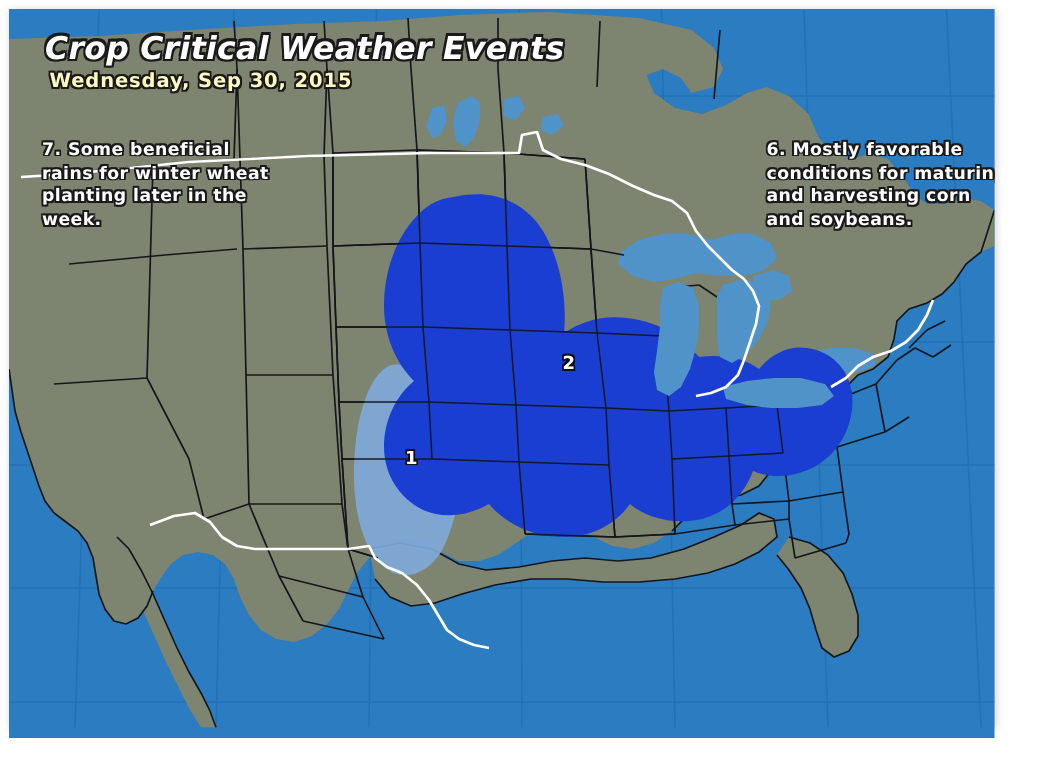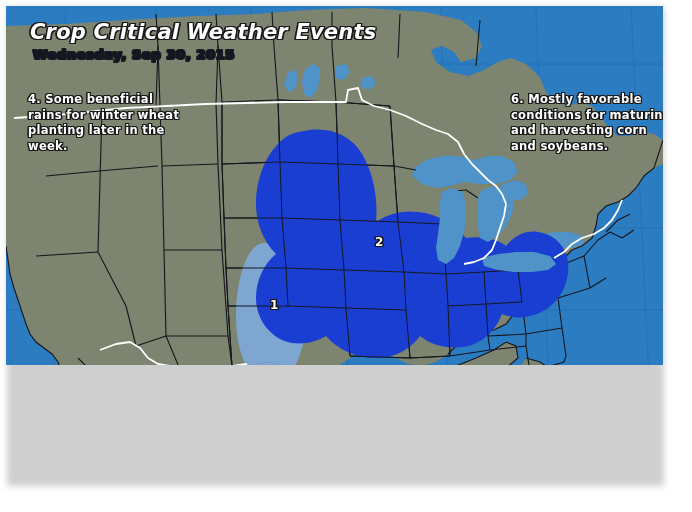--- a/index.html
+++ b/index.html
@@ -27,21 +27,21 @@
     width: 657px;
     height: 479px;
     background: #cfcfcf;
     filter: blur(3px);
   }
   #map-frame {
     position: absolute;
     left: 6px;
     top: 6px;
     width: 657px;
-    height: 359px;
+    height: 486px;
     overflow: hidden;
     background: #2b7cc0;
   }
   #map-svg {
     position: absolute;
     left: 0;
     top: 0;
     display: block;
   }
   
@@ -70,21 +70,21 @@
        0px    1.4px 0 #1a1a1a,
       -1.4px  0px   0 #1a1a1a,
        1.4px  0px   0 #1a1a1a;
     white-space: nowrap;
   }
   #map-subtitle {
     margin: 3px 0 0 3px;
     font-family: "DejaVu Sans", sans-serif;
     font-size: 13px;
     font-weight: bold;
-    color: #0f172a;
+    color: #fef9c3;
     letter-spacing: 0.6px;
     text-shadow:
       -1.2px -1.2px 0 #1a1a1a,
        1.2px -1.2px 0 #1a1a1a,
       -1.2px  1.2px 0 #1a1a1a,
        1.2px  1.2px 0 #1a1a1a,
        0px   -1.2px 0 #1a1a1a,
        0px    1.2px 0 #1a1a1a,
       -1.2px  0px   0 #1a1a1a,
        1.2px  0px   0 #1a1a1a;
@@ -504,21 +504,21 @@
         </g>
 
       </g>
     </svg>
 
     <div class="overlay" id="title-block">
       <h1 id="map-title">Crop Critical Weather Events</h1>
       <div id="map-subtitle">Wednesday, Sep 30, 2015</div>
     </div>
 
-    <div class="overlay annotation" id="annotation-1">4. Some beneficial
+    <div class="overlay annotation" id="annotation-1">7. Some beneficial
 rains for winter wheat
 planting later in the
 week.</div>
 
     <div class="overlay annotation" id="annotation-2">6. Mostly favorable
 conditions for maturing
 and harvesting corn
 and soybeans.</div>
 
     <div class="overlay region-label" id="region-label-2">2</div>

